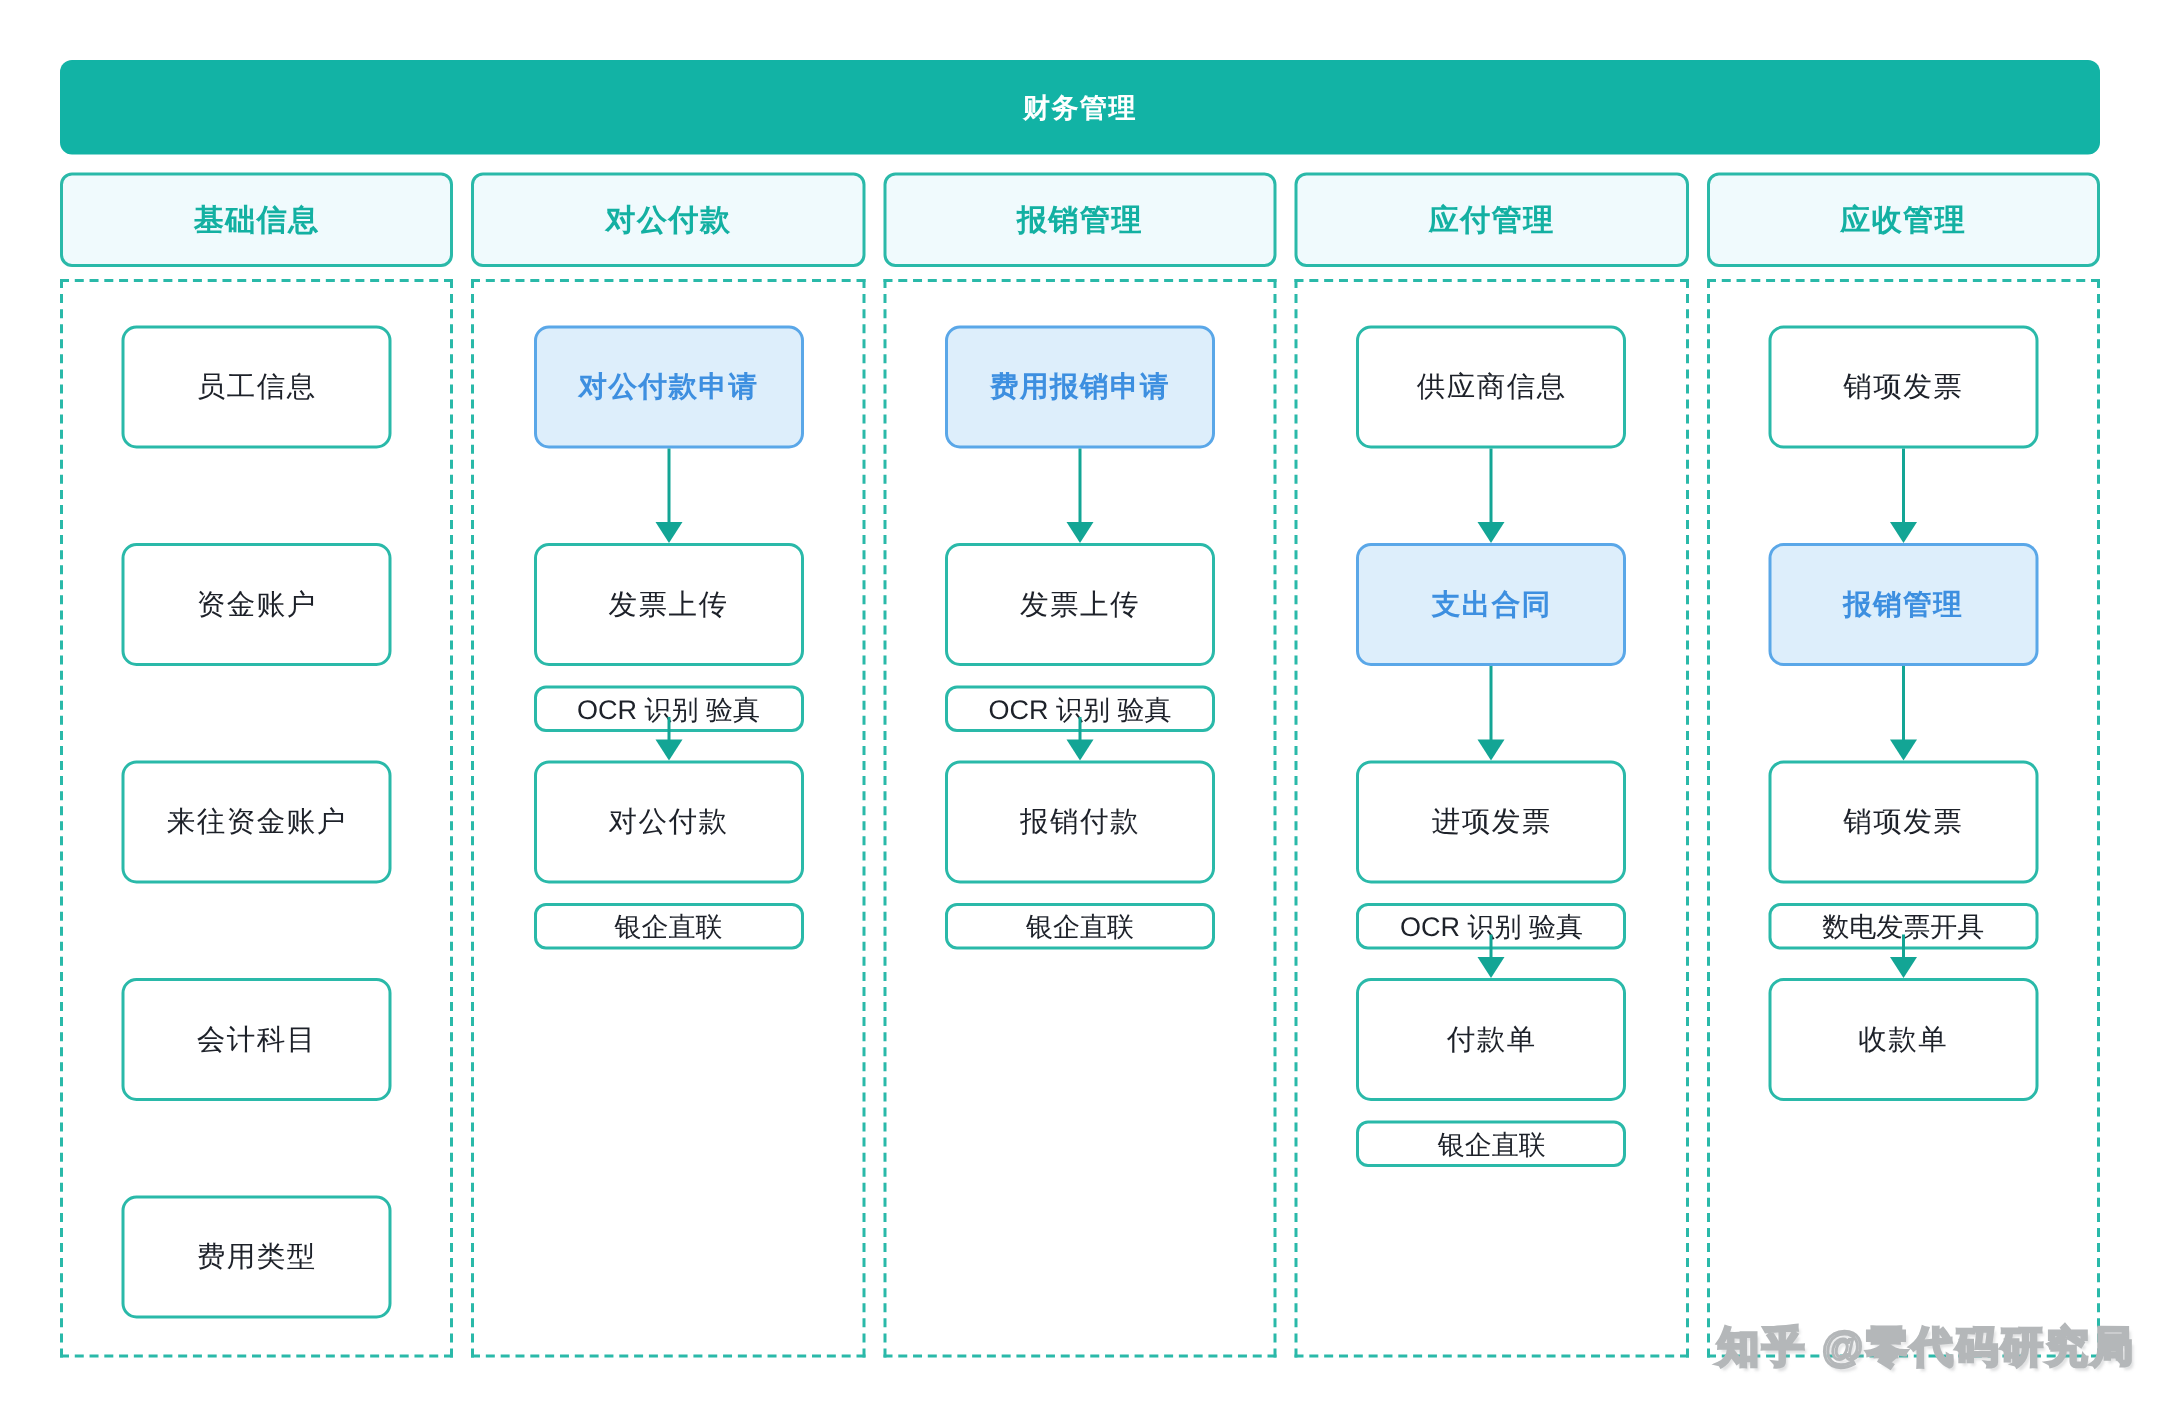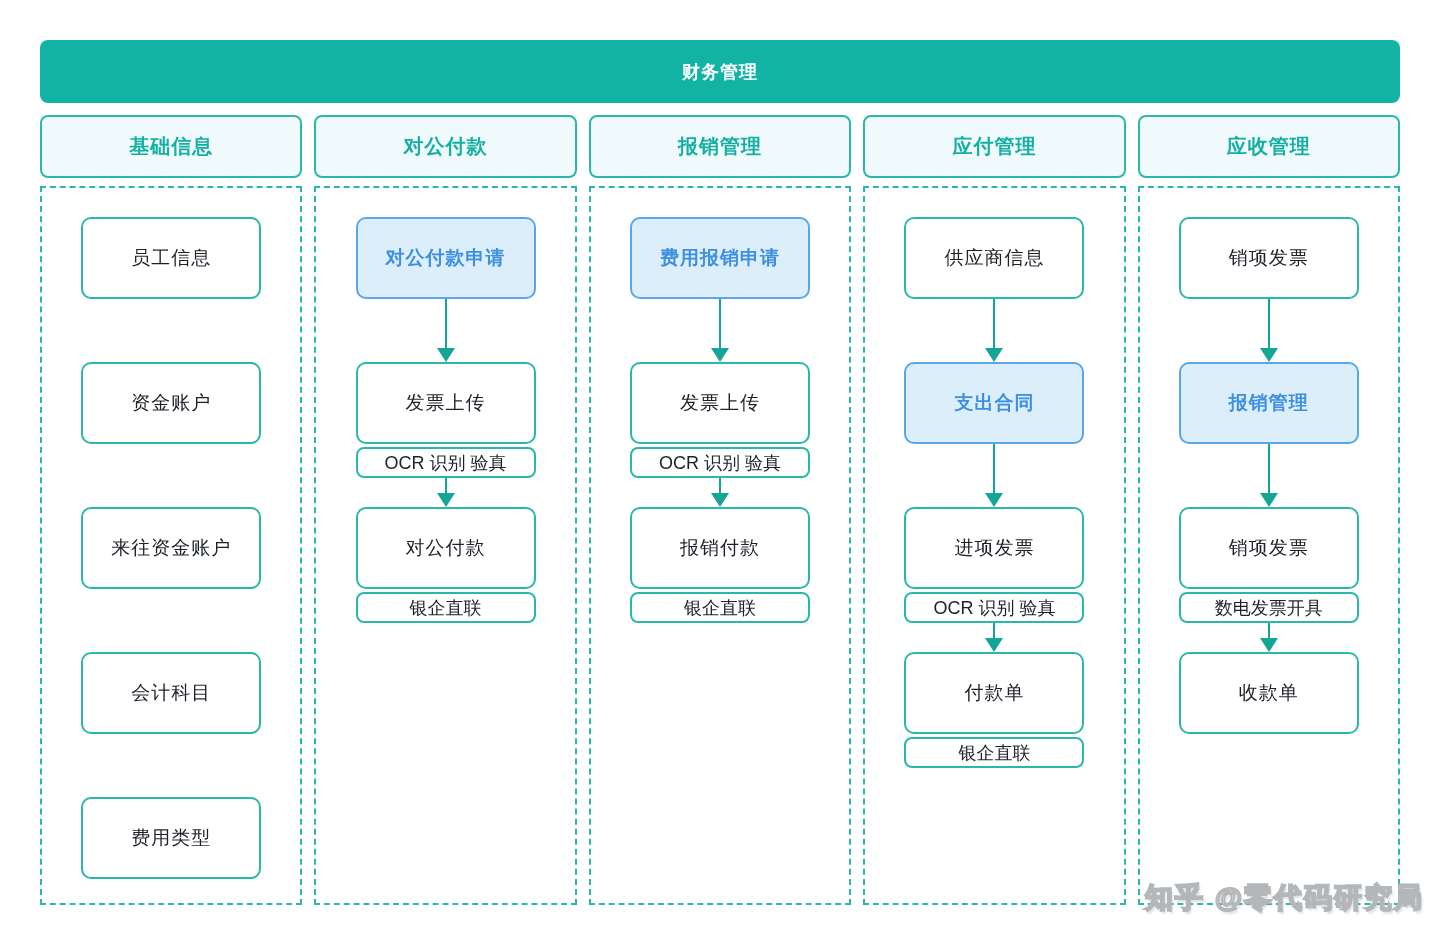--- a/index.html
+++ b/index.html
@@ -75,20 +75,21 @@
   }
   .subnode {
     position: absolute; left: 50%; transform: translateX(-50%);
     width: 180px; height: 31px;
     border-radius: 8px;
     background: #ffffff;
     border: 2px solid var(--tborder);
     display: flex; align-items: center; justify-content: center;
     font-size: 18px; color: var(--box-text);
     white-space: nowrap;
+    margin-top: 10px;
   }
   .arrow-line {
     position: absolute; left: 50%; transform: translateX(-50%);
     width: 2px; background: var(--arrow);
   }
   .arrow-head {
     position: absolute; left: 50%; transform: translateX(-50%);
     width: 0; height: 0;
     border-left: 9px solid transparent;
     border-right: 9px solid transparent;

